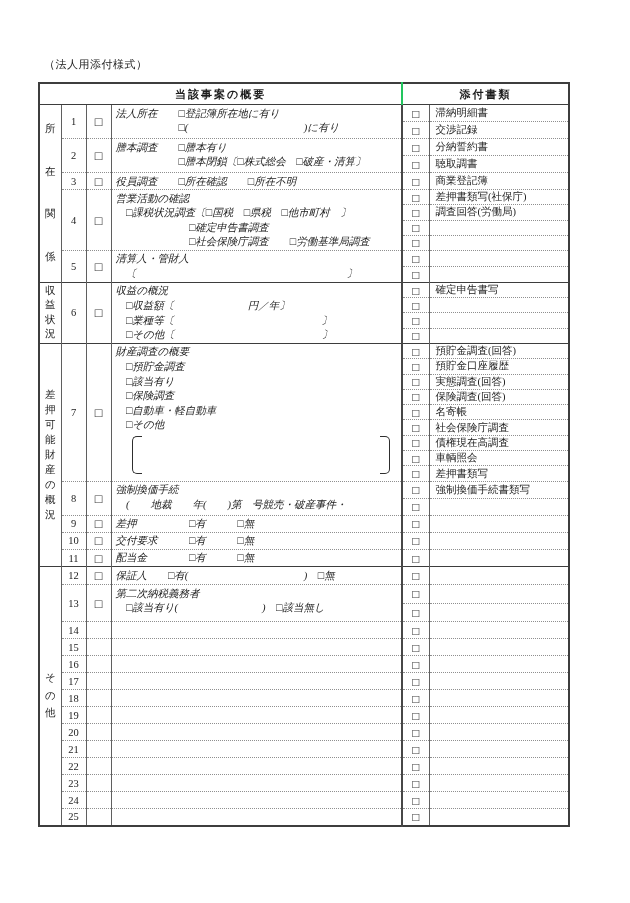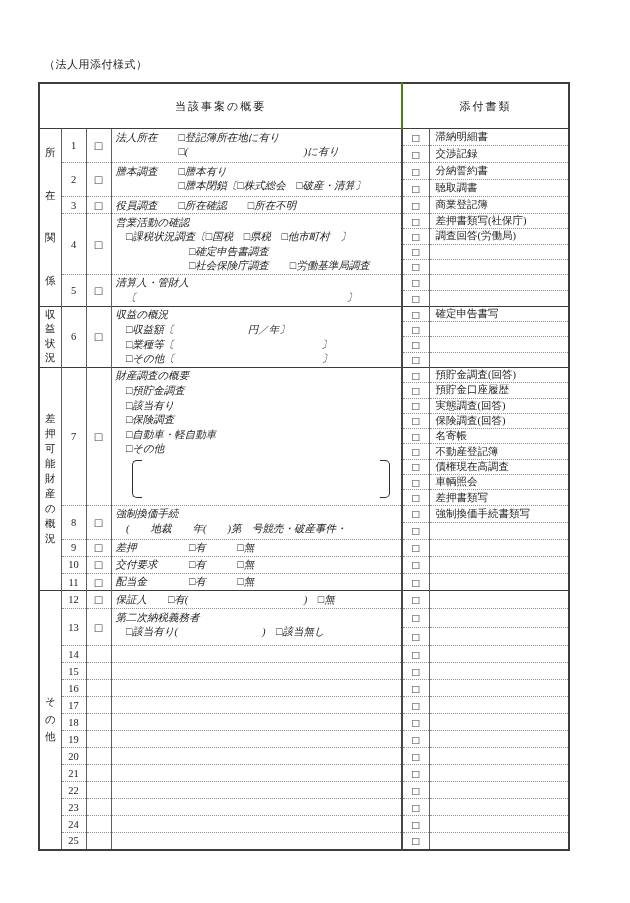--- a/index.html
+++ b/index.html
@@ -11,24 +11,24 @@
   .page-title{
     position:absolute;left:44px;top:57px;
     font-size:11px;letter-spacing:0.5px;white-space:pre;
   }
   .tablewrap{position:absolute;left:38px;top:82px;}
   table.form{
     border-collapse:collapse;table-layout:fixed;width:530px;
     border:2px solid #3d3d3d;
   }
   thead th{
-    font-size:11px;font-weight:normal;height:20px;
-    border-bottom:1.5px solid #3d3d3d;padding:12px;letter-spacing:2px;
-  }
-  th.attach-th{border-left:2px solid #4d7c0f;margin-left:28px;}
+    font-size:11px;font-weight:bold;height:20px;
+    border-bottom:1.5px solid #3d3d3d;padding:0;letter-spacing:2px;
+  }
+  th.attach-th{border-left:2px solid #22c55e;margin-left:28px;}
   tbody td{
     padding:0;font-size:10.5px;overflow:hidden;
     border-top:1px dotted #8f8f8f;
   }
   td.sec{border-top:1.5px solid #3d3d3d;}
   td.cat{vertical-align:middle;}
   td.num{
     border-left:1px solid #5f5f5f;text-align:center;
     vertical-align:middle;font-size:10.5px;
   }
@@ -245,21 +245,21 @@
         <tr style="height: 15.3333px;">
           <td class="acb"><span class="box abox">□</span></td>
           <td class="albl">保険調査(回答)</td>
         </tr>
         <tr style="height: 15.3333px;">
           <td class="acb"><span class="box abox">□</span></td>
           <td class="albl">名寄帳</td>
         </tr>
         <tr style="height: 15.3333px;">
           <td class="acb"><span class="box abox">□</span></td>
-          <td class="albl">不動産登記簿</td>
+          <td class="albl">社会保険庁調査</td>
         </tr>
         <tr style="height: 15.3333px;">
           <td class="acb"><span class="box abox">□</span></td>
           <td class="albl">債権現在高調査</td>
         </tr>
         <tr style="height: 15.3333px;">
           <td class="acb"><span class="box abox">□</span></td>
           <td class="albl">車輌照会</td>
         </tr>
         <tr style="height: 15.3333px;">

